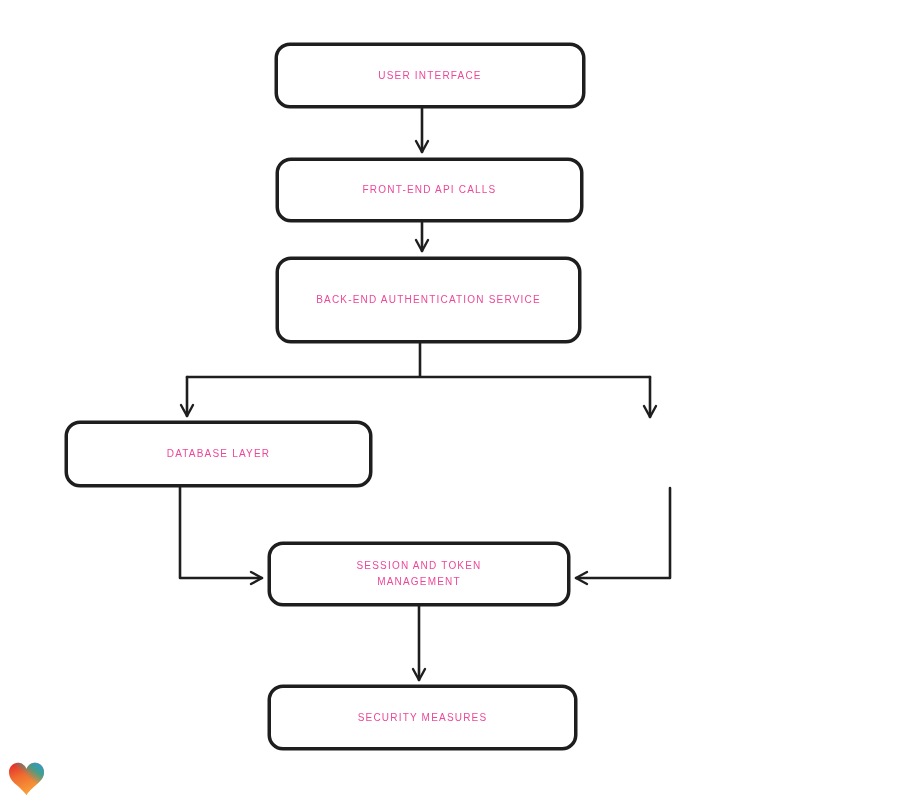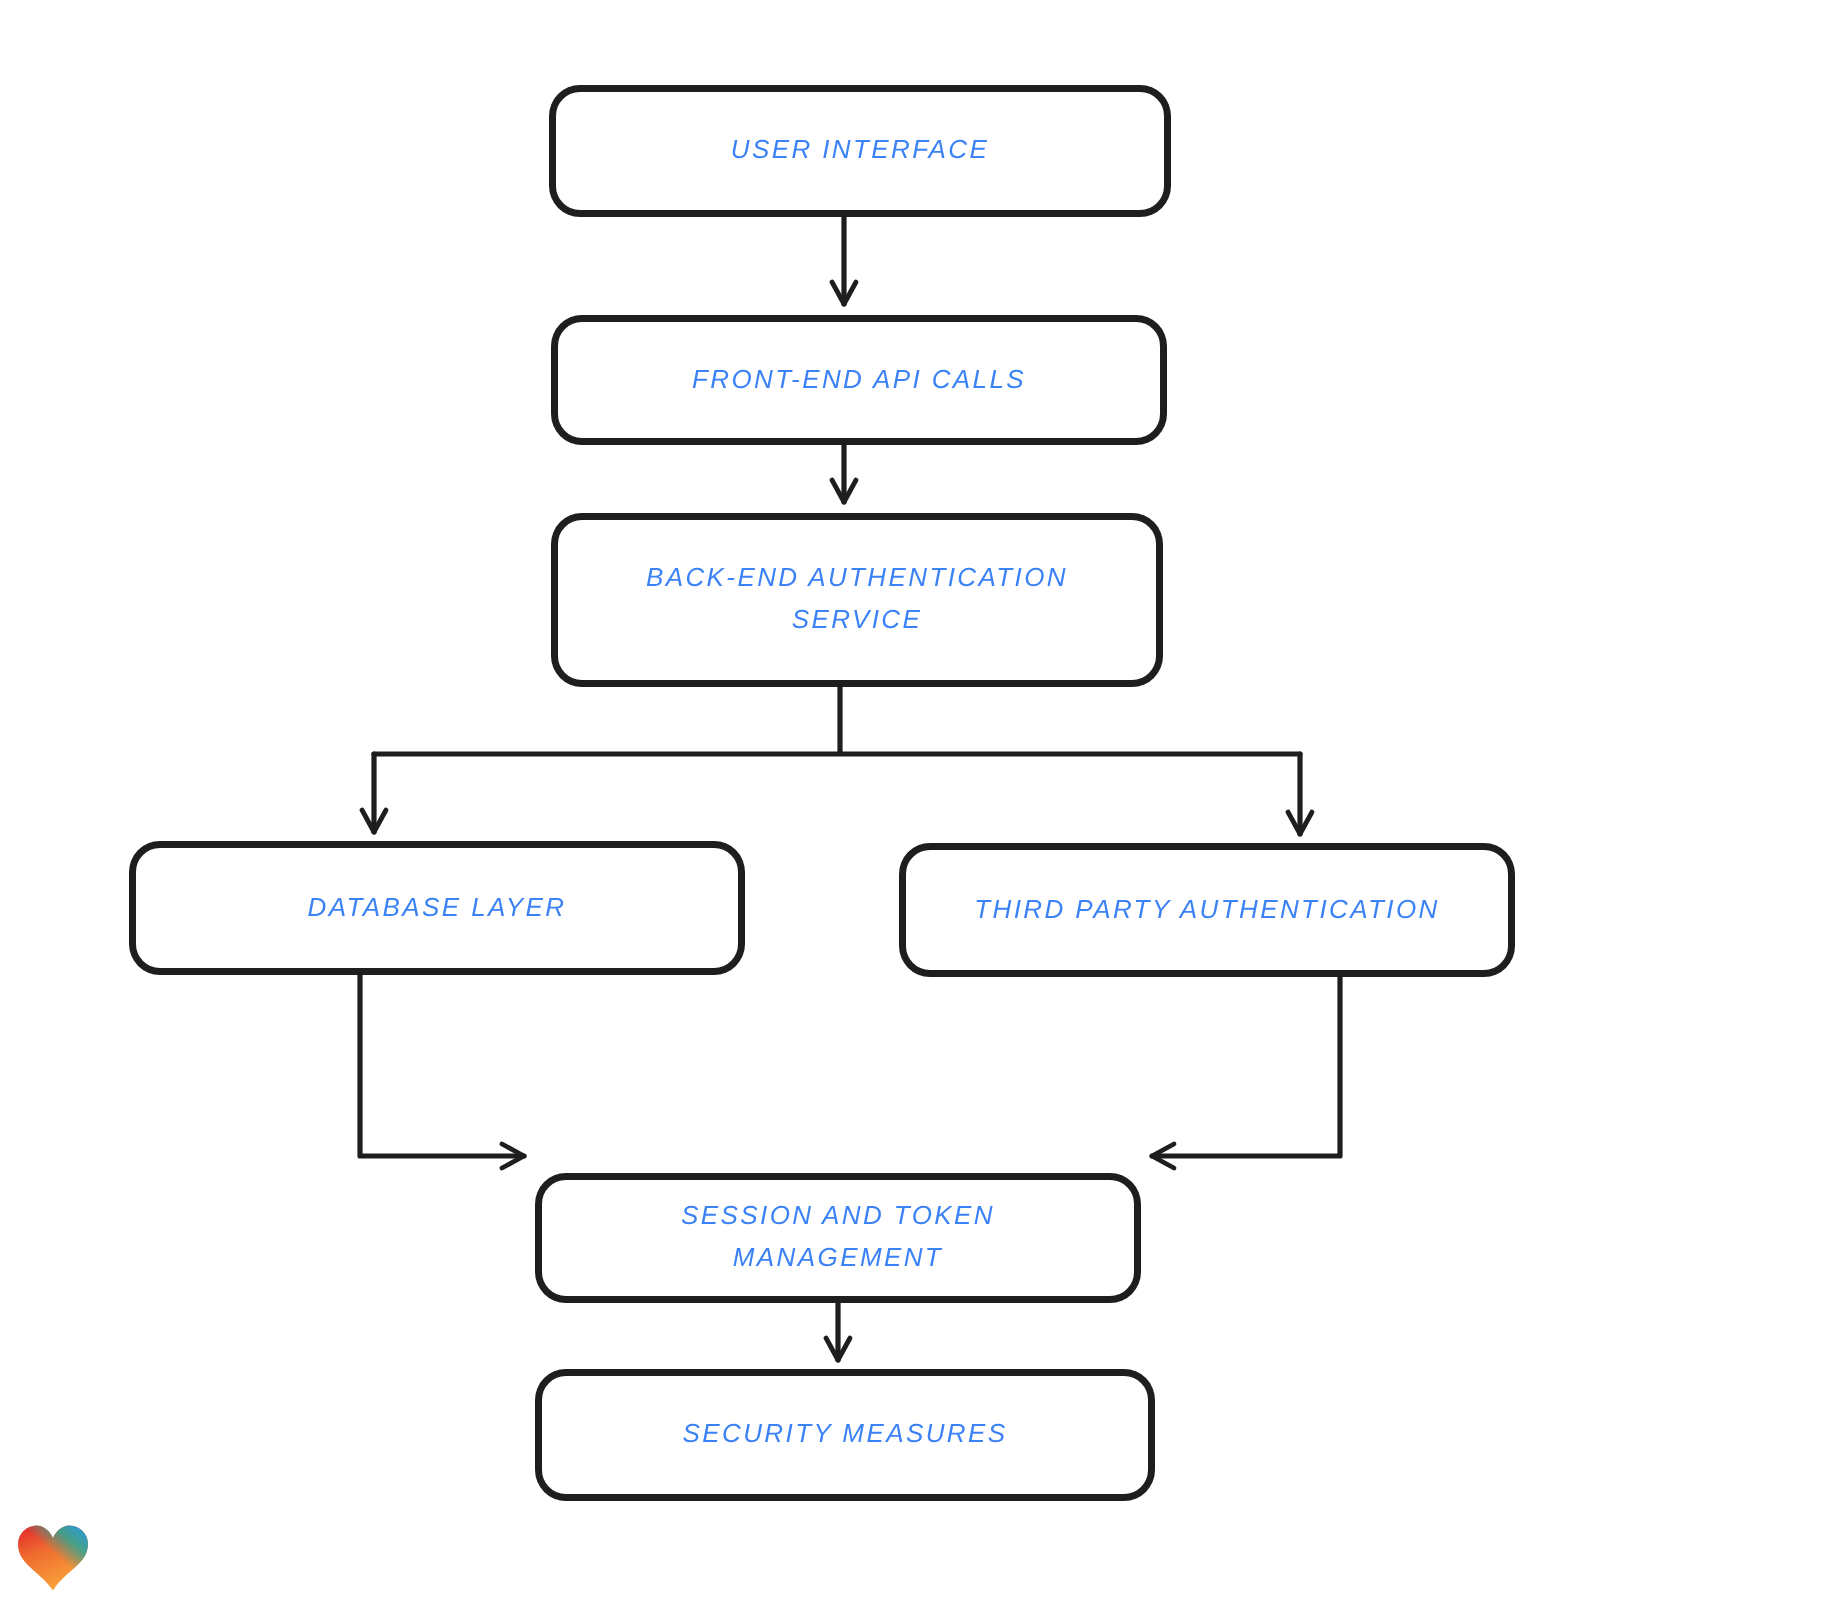--- a/index.html
+++ b/index.html
@@ -15,36 +15,35 @@
     position:absolute;
     box-sizing:border-box;
     background:#ffffff;
     border:3px solid #1e1e1e;
     border-radius:15px;
     display:flex;align-items:center;justify-content:center;
     text-align:center;
     box-shadow:0 0 0 0.5px #1e1e1e;
   }
   .lbl{
-    font-size:13px;
-    font-style:italic;
+    font-size:10px;
     letter-spacing:1.2px;
-    color:#3b82f6;
+    color:#ec4899;
     line-height:1.6;
     white-space:nowrap;
   }
   .lbl.wrap{white-space:normal;}
   
   .n1{left:275px;top:43px;width:310px;height:65px;}
   .n2{left:276px;top:158px;width:307px;height:64px;}
   .n3{left:276px;top:257px;width:305px;height:86px;}
   .n3 .lbl{max-width:250px;}
   .n4{left:65px;top:421px;width:307px;height:66px;align-items:center;}
   .n5{left:450px;top:422px;width:307px;height:66px;}
-  .n6{left:268px;top:542px;width:302px;height:64px;margin-top:45px;}
+  .n6{left:268px;top:542px;width:302px;height:64px;}
   .n6 .lbl{max-width:200px;}
   .n7{left:268px;top:685px;width:309px;height:65px;text-align:center;}
   .logo{position:absolute;left:9px;top:762px;width:35px;height:34px;}
 </style>
 </head>
 <body>
 
 <div class="canvas">
 
   <svg class="edges" viewBox="0 0 911 810" xmlns="http://www.w3.org/2000/svg">
@@ -74,23 +73,20 @@
   </div>
 
   <div class="node n3">
     <span class="lbl wrap">BACK-END AUTHENTICATION SERVICE</span>
   </div>
 
   <div class="node n4">
     <span class="lbl">DATABASE LAYER</span>
   </div>
 
-  <div class="node n5">
-    <span class="lbl">THIRD PARTY AUTHENTICATION</span>
-  </div>
 
   <div class="node n6">
     <span class="lbl wrap">SESSION AND TOKEN MANAGEMENT</span>
   </div>
 
   <div class="node n7">
     <span class="lbl">SECURITY MEASURES</span>
   </div>
 
   <svg class="logo" viewBox="0 0 32 29.6" xmlns="http://www.w3.org/2000/svg">

